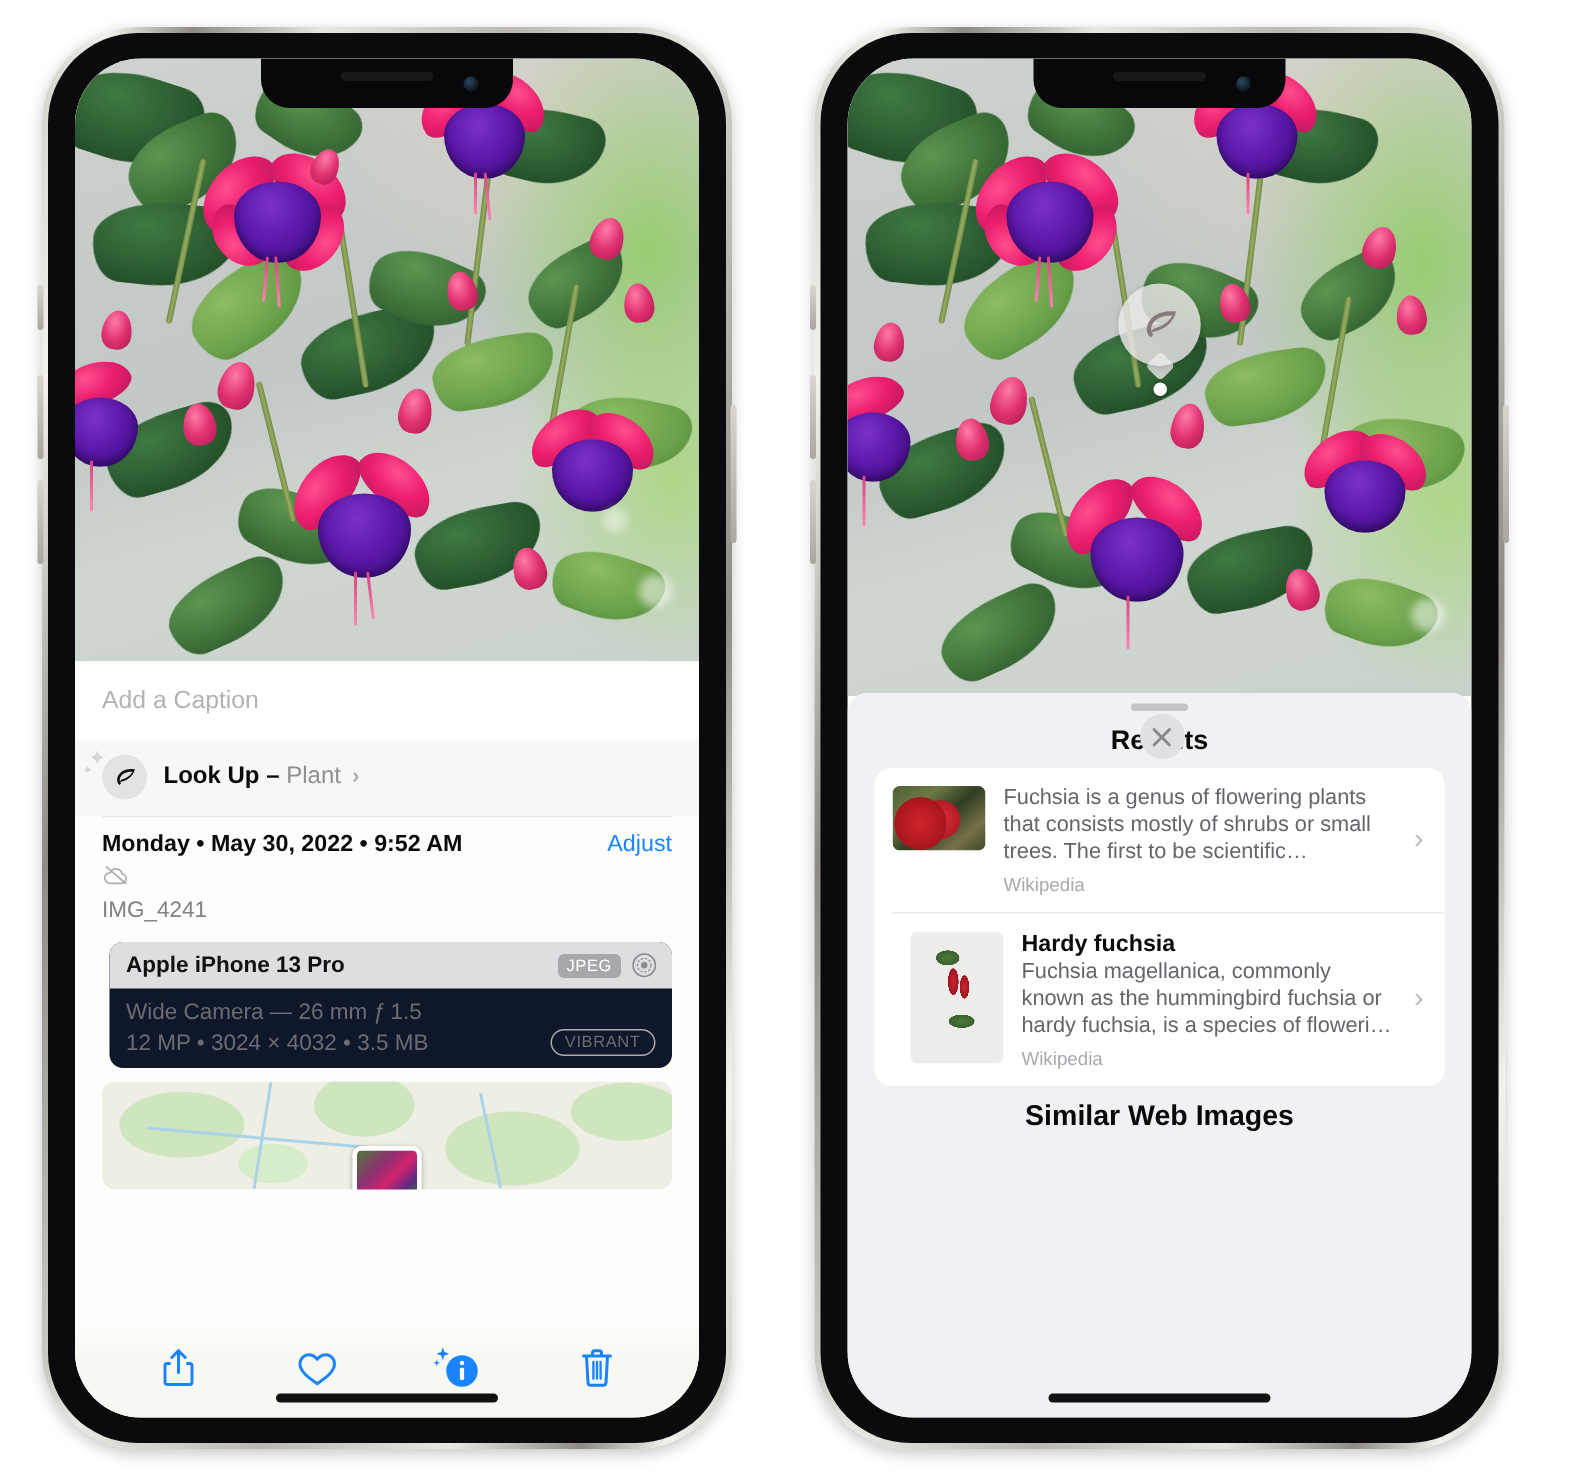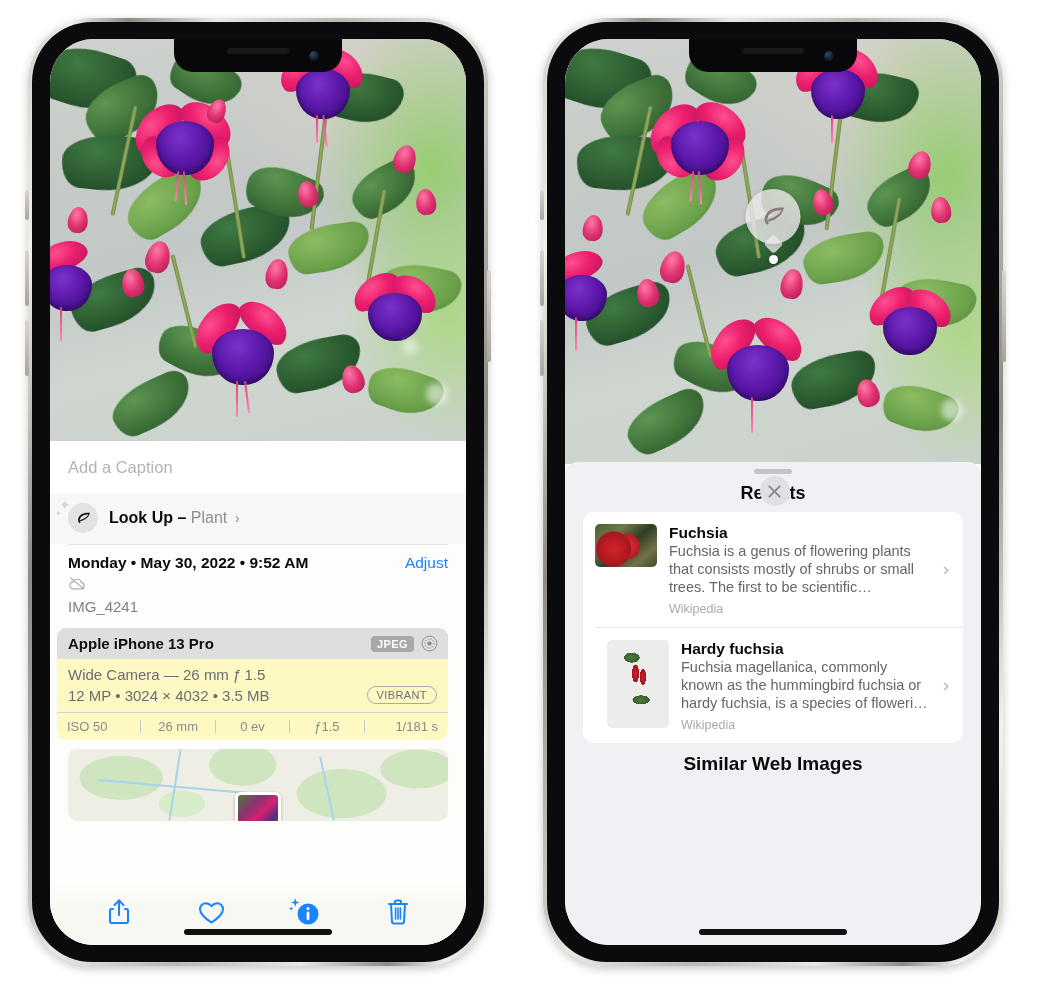--- a/index.html
+++ b/index.html
@@ -134,33 +134,33 @@
   .divider { height: 1px; background: #e4e4e6; margin: 0 18px; }
 
   .meta-block { padding: 9px 18px 7px 18px; background: #fdfdfb; }
   .meta-top { display: flex; justify-content: space-between; align-items: baseline; }
   .meta-date { font-size: 15.5px; font-weight: bold; color: #0a0a0a; }
   .meta-adjust { font-size: 15.5px; color: #1a84ff; }
   .meta-file { display: flex; align-items: flex-start; gap: 8px; margin-top: 4px; flex-direction: column; }
   .meta-filename { font-size: 15px; color: #808086; }
 
   .exif-card {
-    margin: 6px 18px 0 7px;
+    margin: 6px 18px 0 23px;
     border-radius: 9px; overflow: hidden;
-    background: #fef9c3;
+    background: #0f172a;
     font-size: 14.5px;
   }
   .exif-head {
     display: flex; align-items: center; justify-content: space-between;
     padding: 7px 10px 7px 11px; background: #dedee1;
   }
   .exif-device { font-size: 15px; font-weight: bold; color: #101012; }
   .exif-head-right { display: flex; align-items: center; gap: 7px; }
   .tag-jpeg {
-    background: #a7a7ac; color: #fff; font-size: 11px; font-weight: bold;
+    background: #a7a7ac; color: #fff; font-size: 11px; font-weight: normal;
     letter-spacing: .4px; padding: 2px 6px; border-radius: 4px;
   }
   .raw-ic { width: 17px; height: 17px; }
   .exif-body { padding: 7px 11px 8px 11px; }
   .exif-lens { font-size: 15px; color: #6c6c72; }
   .exif-size-row { display: flex; align-items: center; justify-content: space-between; margin-top: 3px; }
   .exif-size { font-size: 15px; color: #6c6c72; }
   .tag-vibrant {
     font-size: 11px; color: #6c6c72; letter-spacing: .4px;
     border: 1px solid #a9a9ae; border-radius: 9px; padding: 2px 9px;
@@ -435,31 +435,20 @@
               </svg>
             </span>
           </div>
           <div class="exif-body">
             <div class="exif-lens">Wide Camera — 26 mm ƒ 1.5</div>
             <div class="exif-size-row">
               <span class="exif-size">12 MP • 3024 × 4032 • 3.5 MB</span>
               <span class="tag-vibrant">VIBRANT</span>
             </div>
           </div>
-          <div class="exif-foot">
-            <span>ISO 50</span>
-              <i></i>
-            <span>26 mm</span>
-              <i></i>
-            <span>0 ev</span>
-              <i></i>
-            <span>ƒ1.5</span>
-              <i></i>
-            <span>1/181 s</span>
-          </div>
         </div>
 
         <div class="map-card">
           <div class="map-river" style="left:28%; top:0; width:2px; height:100%; transform:rotate(9deg);"></div>
           <div class="map-river" style="left:68%; top:10%; width:2px; height:90%; transform:rotate(-12deg);"></div>
           <div class="map-river" style="left:8%;  top:52%; width:42%; height:2px; transform:rotate(5deg);"></div>
           <div class="map-pin"></div>
         </div>
 
         <div class="toolbar">
@@ -593,21 +582,20 @@
               <path d="M2.5 2.5 L13.5 13.5 M13.5 2.5 L2.5 13.5" stroke="#87878d" stroke-width="2" stroke-linecap="round"></path>
             </svg>
           </span>
         </div>
 
 
         <div class="kb-card">
           <div class="kb-row">
             <div class="kb-thumb t0"></div>
             <div class="kb-text">
-              <div class="kb-title">Fuchsia</div>
               <div class="kb-snippet">Fuchsia is a genus of flowering plants that consists mostly of shrubs or small trees. The first to be scientific…</div>
               <div class="kb-src">Wikipedia</div>
             </div>
             <span class="kb-chev">›</span>
           </div>
           <div class="kb-row" style="padding-left:12px;">
             <div class="kb-thumb t1"></div>
             <div class="kb-text">
               <div class="kb-title">Hardy fuchsia</div>
               <div class="kb-snippet">Fuchsia magellanica, commonly known as the hummingbird fuchsia or hardy fuchsia, is a species of floweri…</div>

